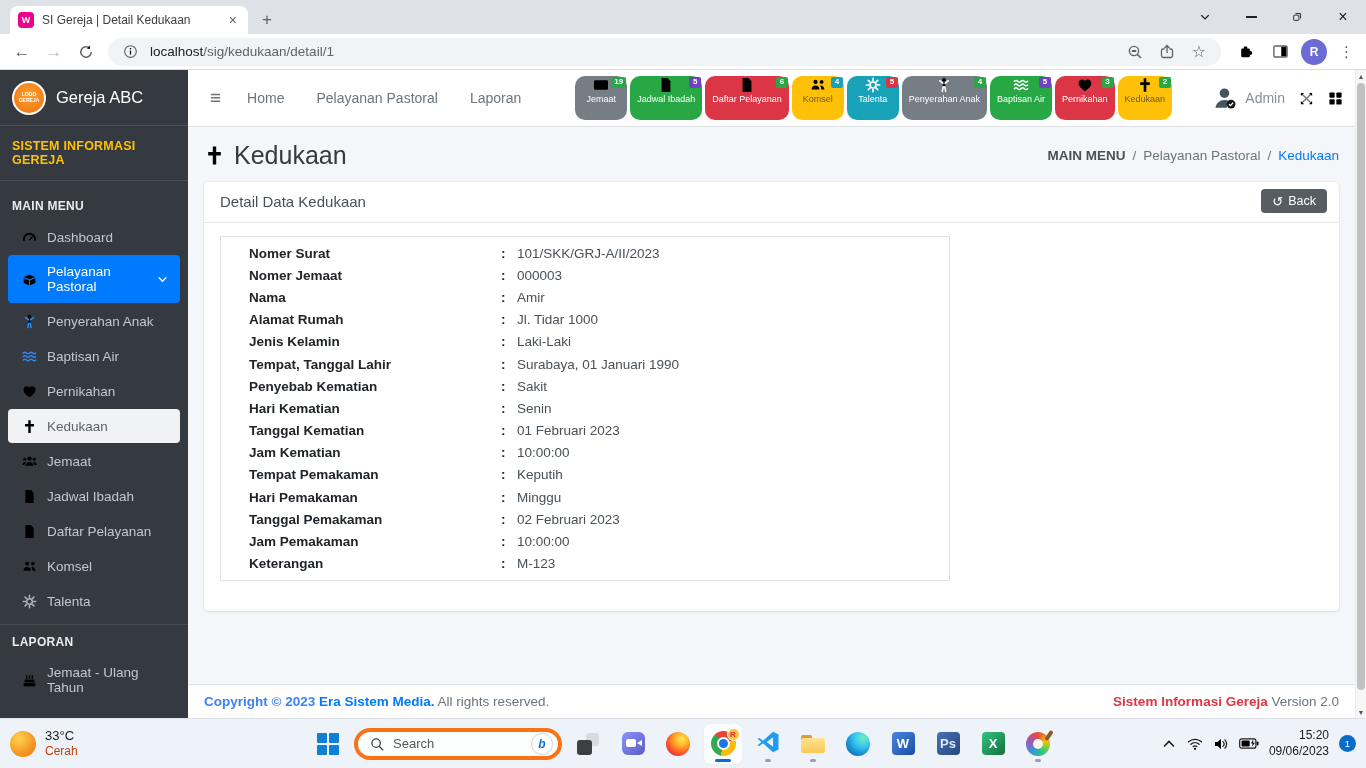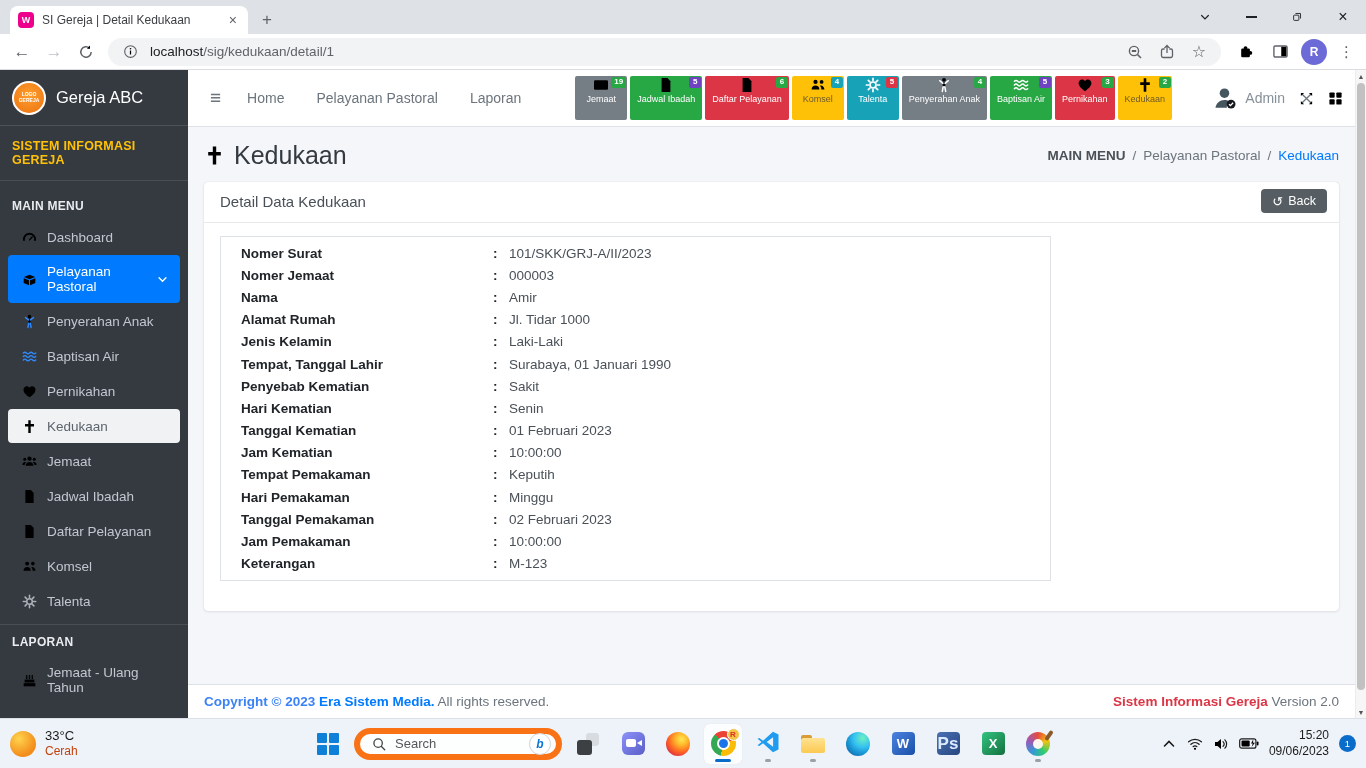--- a/index.html
+++ b/index.html
@@ -68,21 +68,21 @@
   .s-item .chev { margin-left:auto; color:#fff; display:flex; }
   .s-item .chev svg { width:11px; height:11px; }
 
   
   .main { flex:1; display:flex; flex-direction:column; min-width:0; }
   .topnav { height:57px; background:#fff; border-bottom:1px solid #dee2e6; display:flex; align-items:center;
             padding:0 12px 0 14px; gap:4px; flex:0 0 auto; }
   .hamburger { font-size:19px; color:#6c757d; padding:0 8px; cursor:pointer; }
   .nav-link { font-size:14px; color:#6c757d; padding:0 14px; cursor:pointer; white-space:nowrap; }
   .tiles { display:flex; gap:3px; margin-left:36px; align-items:center; }
-  .tile { position:relative; height:44px; border-radius:2px; display:flex; flex-direction:column; align-items:center;
+  .tile { position:relative; height:44px; border-radius:10px; display:flex; flex-direction:column; align-items:center;
           justify-content:center; padding:3px 7px 18px; min-width:52px; cursor:pointer; }
   .tile-ico { color:#fff; height:18px; display:flex; align-items:center; justify-content:center; }
   .tile-ico svg { width:16px; height:16px; }
   .tile-label { font-size:9px; color:#fff; margin-top:1px; white-space:nowrap; }
   .tile-badge { position:absolute; top:1px; right:1px; min-width:12px; padding:1px 3px; border-radius:2px;
                 color:#fff; font-size:8px; font-weight:bold; text-align:center; line-height:1.1; }
   .nav-right { margin-left:auto; display:flex; align-items:center; gap:14px; }
   .admin-chip { display:flex; align-items:center; gap:7px; cursor:pointer; }
   .admin-chip svg { width:26px; height:26px; }
   .admin-name { font-size:14px; color:#869099; }
@@ -100,21 +100,21 @@
   .bc-parent { color:#6c757d; }
   .bc-current { color:#007bff; }
 
   .card { background:#fff; margin:0 16px; border-radius:4px; box-shadow:0 0 1px rgba(0,0,0,.2), 0 1px 3px rgba(0,0,0,.08); }
   .card-header { position:relative; padding:11px 16px; border-bottom:1px solid rgba(0,0,0,.085); }
   .card-title { font-size:15px; color:#495057; }
   .back-btn { position:absolute; right:12px; top:7px; background:#565e64; color:#fff; font-size:12.5px;
               border:none; border-radius:4px; padding:5px 11px; display:flex; align-items:center; gap:5px; cursor:pointer; }
   .back-btn .undo { font-size:13px; line-height:1; }
   .card-body { padding:13px 16px 30px; }
-  .detail-table { width:831px; border:1px solid #dee2e6; padding:5px 8px; }
+  .detail-table { width:730px; border:1px solid #dee2e6; padding:5px 16px; }
   .drow { display:flex; padding:3.6px 12px; font-size:13.5px; }
   .dlabel { flex:0 0 252px; font-weight:bold; color:#212529; }
   .dcolon { flex:0 0 16px; font-weight:bold; color:#212529; }
   .dvalue { color:#495057; }
 
   .page-footer { height:34px; background:#fff; border-top:1px solid #dee2e6; display:flex; align-items:center;
                  justify-content:space-between; padding:0 16px; font-size:13.5px; flex:0 0 auto; }
   .copy-strong { font-weight:bold; color:#3b82f6; }
   .copy-link { font-weight:bold; color:#007bff; }
   .copy-gray { color:#6c757d; }
@@ -138,21 +138,21 @@
   .w-desc { font-size:12px; color:#c2410c; }
   .tb-center { margin:0 auto; display:flex; align-items:center; gap:7px; }
   .tb-app { width:38px; height:40px; display:flex; align-items:center; justify-content:center; position:relative;
             border-radius:6px; cursor:pointer; }
   .tb-app.active { background:rgba(255,255,255,.8); box-shadow:0 0 1px rgba(0,0,0,.15); }
   .run-dash { position:absolute; bottom:1.5px; left:50%; transform:translateX(-50%); width:6px; height:3px;
               border-radius:2px; background:#9aa0a6; }
   .run-dash.active-line { width:16px; background:#0a6cc9; }
   .start-grid { width:22px; height:22px; display:grid; grid-template-columns:10px 10px; grid-template-rows:10px 10px; gap:2px; }
   .start-grid span { background:#0e80d8; border-radius:1px; }
-  .search-pill { height:32px; width:208px; background:#fdfefe; border:6px solid #f97316; border-radius:17px;
+  .search-pill { height:32px; width:208px; background:#fdfefe; border:4px solid #f97316; border-radius:17px;
                  display:flex; align-items:center; padding:0 5px 0 12px; gap:9px; cursor:text; }
   .search-pill svg { width:14px; height:14px; color:#444; }
   .search-txt { font-size:13px; color:#54575b; flex:1; }
   .bing-ball { width:22px; height:22px; border-radius:50%; background:#fff; border:1px solid #cfd4d9; color:#0b76d6;
                font-size:12px; font-weight:bold; display:flex; align-items:center; justify-content:center; font-style:italic; }
   .taskview { width:22px; height:22px; position:relative; }
   .taskview .tv-light { position:absolute; right:0; top:0; width:13px; height:13px; background:#d8dce1; border-radius:3px; }
   .taskview .tv-dark { position:absolute; left:0; bottom:0; width:15px; height:15px; background:#3d4043; border-radius:3px; }
   .chat-ico { width:23px; height:23px; border-radius:6px; background:linear-gradient(135deg,#8b92f8,#5b5fc7); position:relative; }
   .chat-ico::before { content:""; position:absolute; left:4px; top:7px; width:10px; height:8px; background:#fff; border-radius:2px; }
@@ -170,21 +170,21 @@
   .vscode-ico svg { width:24px; height:24px; }
   .folder-ico { width:24px; height:18px; position:relative; }
   .folder-ico::before { content:""; position:absolute; left:0; top:0; width:11px; height:6px; background:#d99c39; border-radius:2px 2px 0 0; }
   .folder-ico::after { content:""; position:absolute; left:0; top:3px; right:0; bottom:0;
                        background:linear-gradient(180deg,#ffe291,#fbc952); border-radius:2.5px; }
   .edge-ball { width:24px; height:24px; border-radius:50%;
                background:radial-gradient(circle at 70% 25%, #6df0c2 0%, #35c1f1 38%, #1b98d5 60%, #0c59a4 95%); }
   .office-sq { width:23px; height:23px; border-radius:4px; color:#fff; font-weight:bold;
                display:flex; align-items:center; justify-content:center; }
   .word-sq { background:linear-gradient(135deg,#4a84e0,#1a4fa8); font-size:13px; }
-  .ps-sq { background:linear-gradient(135deg,#4a71b5,#27477e); font-size:17px; color:#dcebff; }
+  .ps-sq { background:linear-gradient(135deg,#4a71b5,#27477e); font-size:13px; color:#dcebff; }
   .excel-sq { background:linear-gradient(135deg,#33c481,#13703f); font-size:13px; }
   .paint-ico { width:24px; height:24px; border-radius:50%; position:relative;
                background:conic-gradient(#e74c3c,#f1c40f,#2ecc71,#3498db,#9b59b6,#e74c3c); }
   .paint-ico::before { content:""; position:absolute; inset:0; margin:auto; width:10px; height:10px; background:#fdf6ec; border-radius:50%; }
   .paint-ico::after { content:""; position:absolute; right:-1px; top:-2px; width:4px; height:11px; background:#8a5a2b;
                       border-radius:2px; transform:rotate(35deg); }
   .tray { position:absolute; right:10px; display:flex; align-items:center; gap:10px; }
   .tray-ico { display:flex; align-items:center; justify-content:center; color:#1b1b1b; cursor:pointer; }
   .tray-ico svg { width:16px; height:16px; }
   .tray-ico.batt svg { width:20px; height:13px; }

